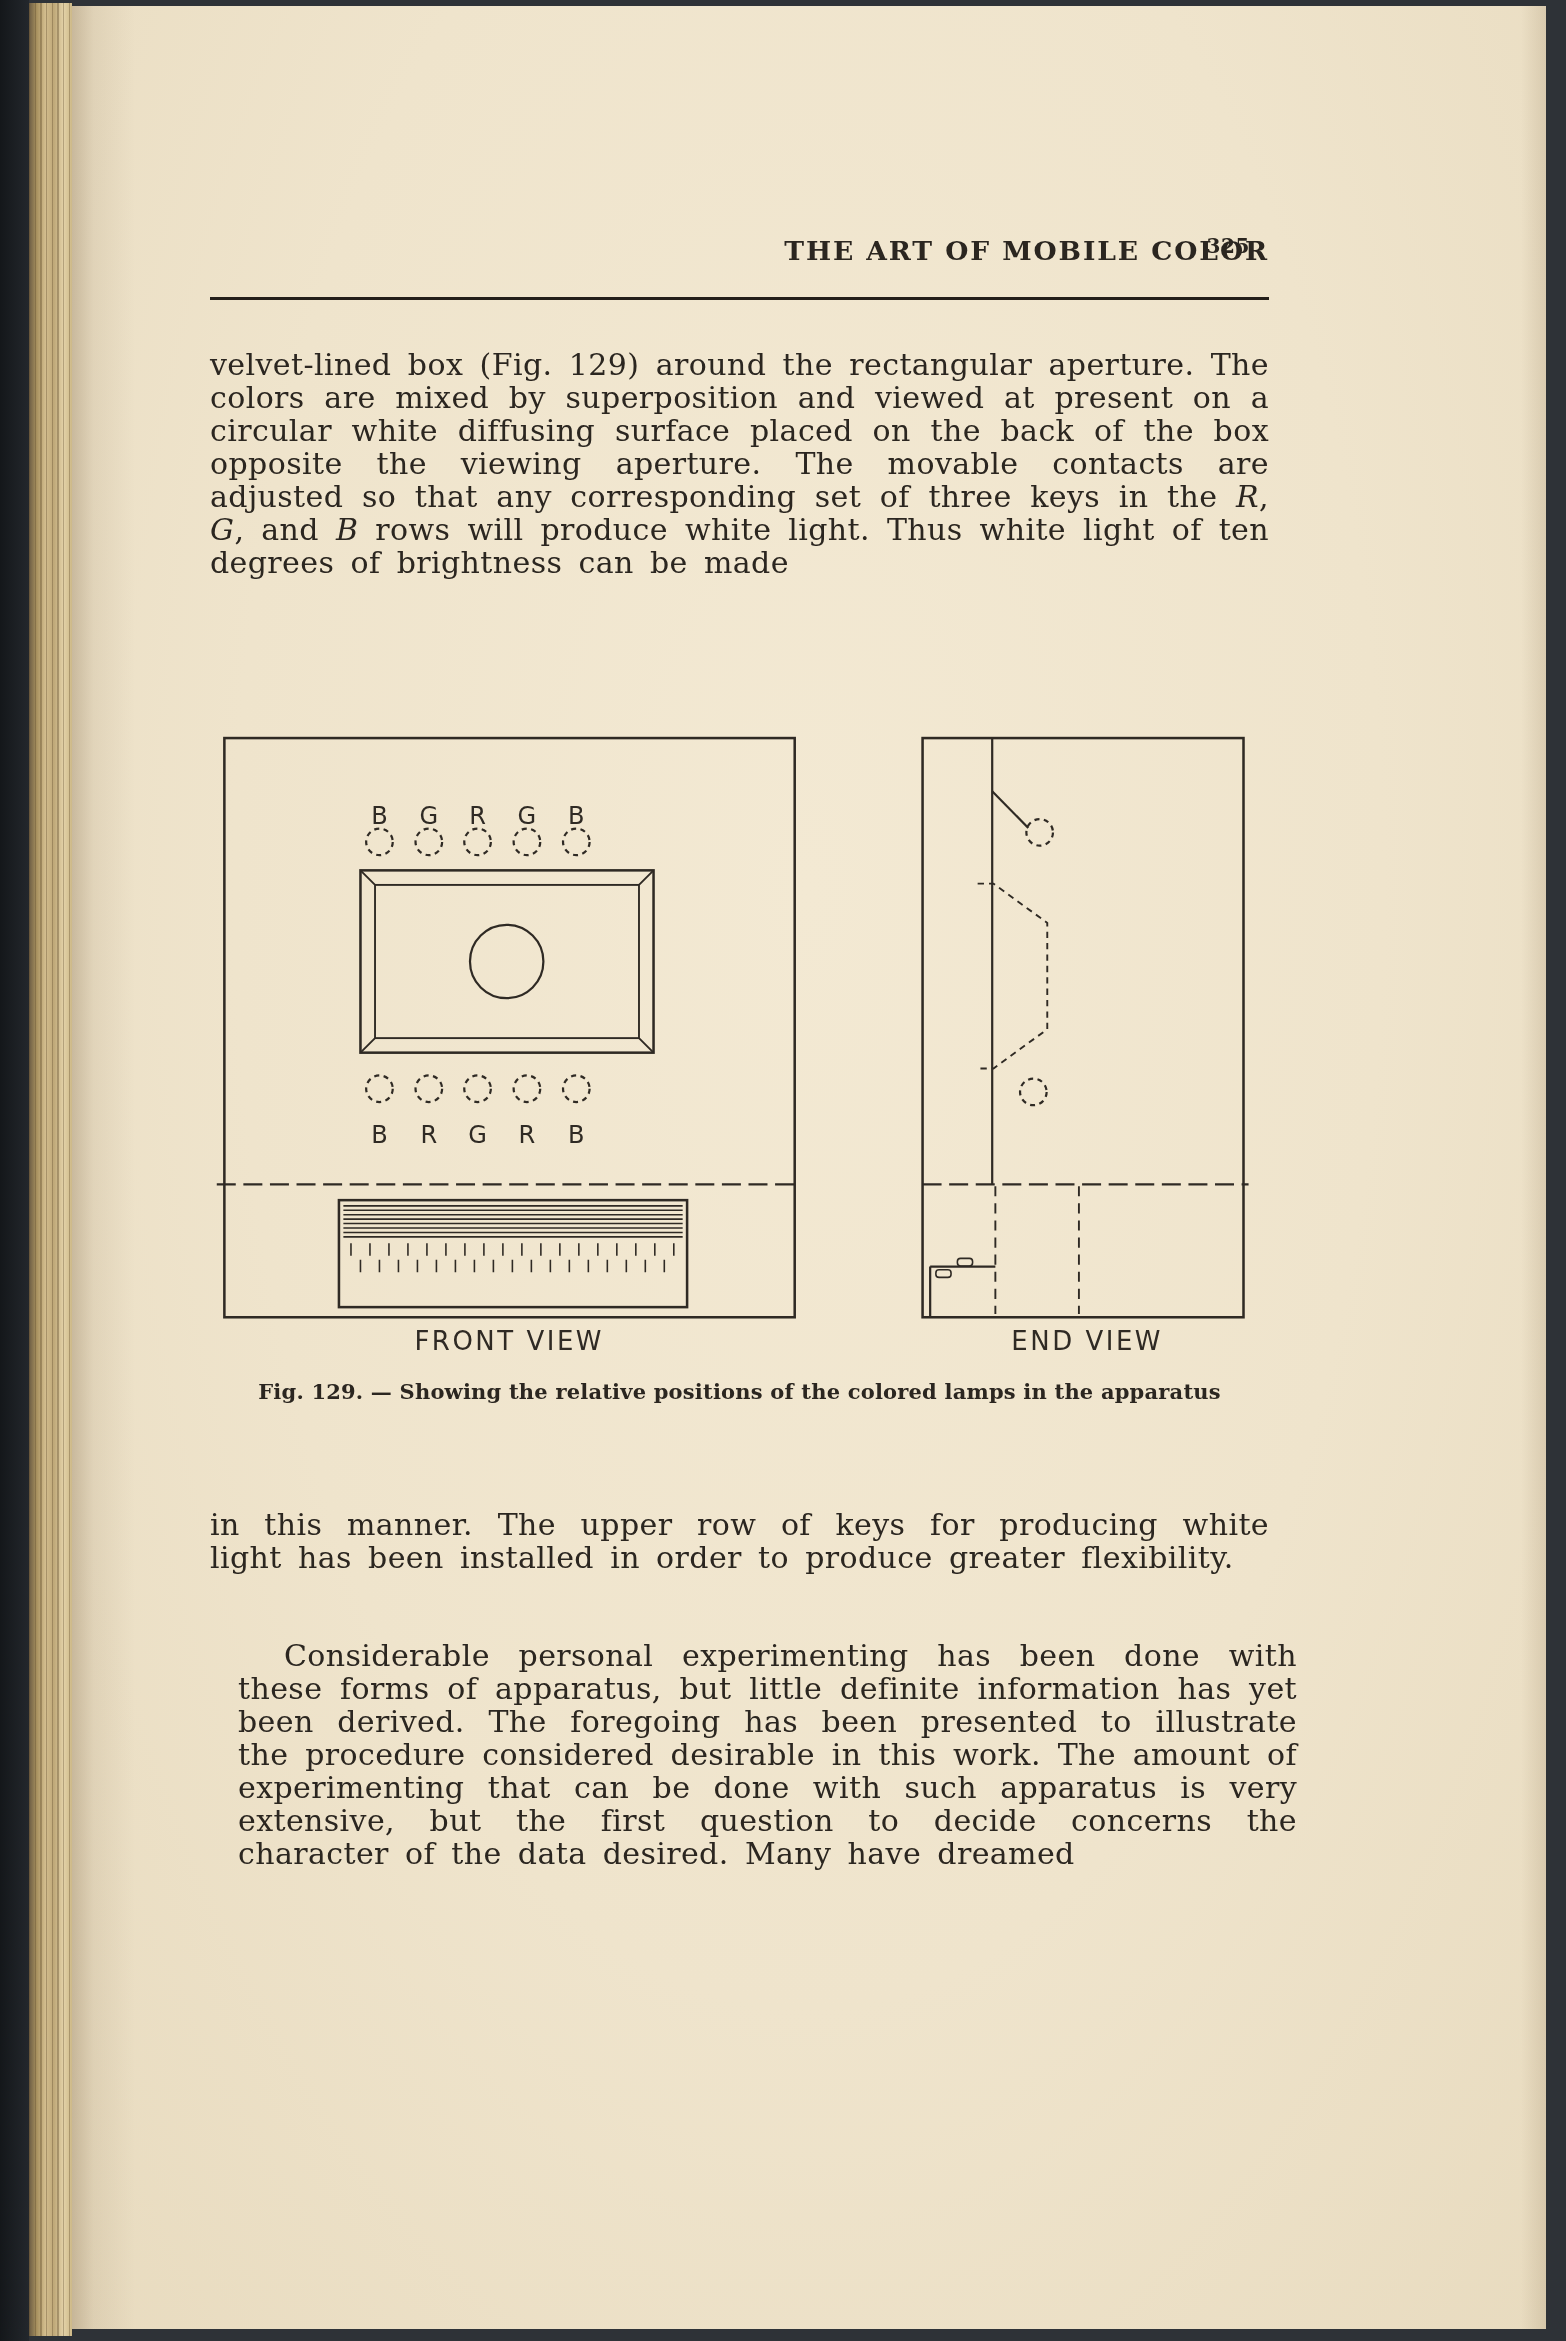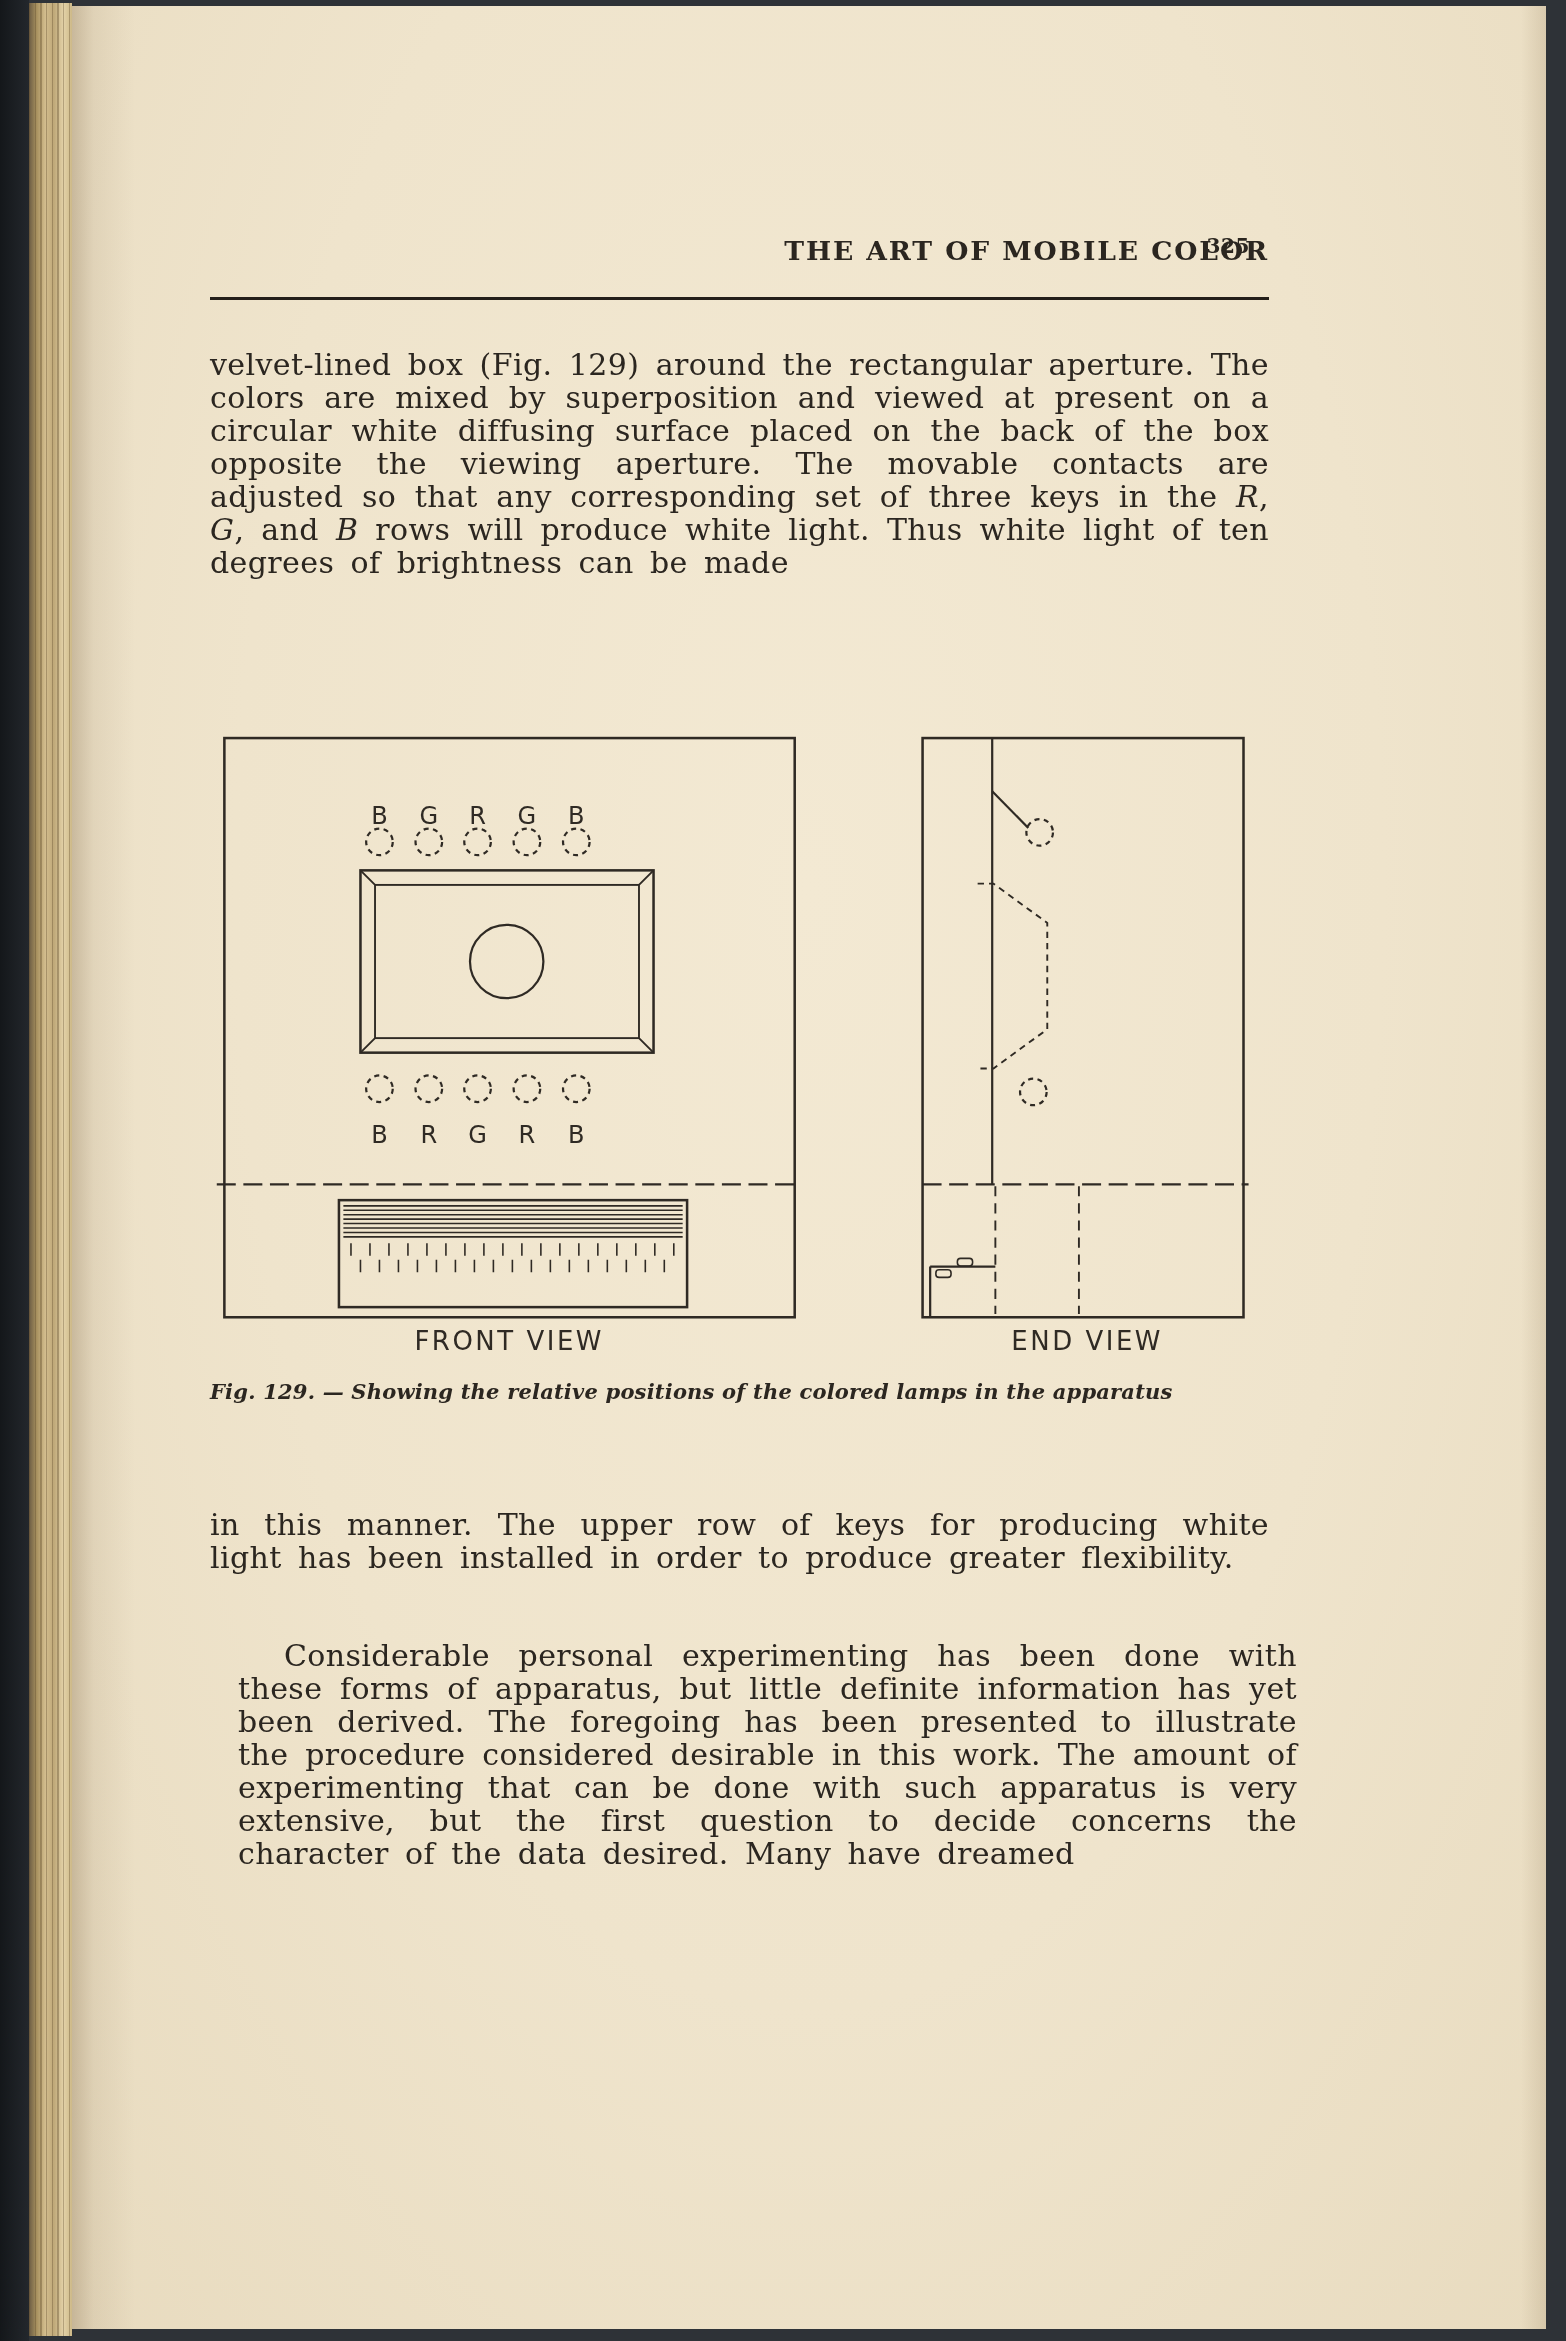--- a/index.html
+++ b/index.html
@@ -48,23 +48,22 @@
     font-size:30px;line-height:33px;
     word-spacing:6.3px;letter-spacing:0.4px;
   }
   #p1{top:312px;}
   #p2{top:1482px;margin-top:20px;}
   #p3{top:1603px;text-indent:46px;margin-left:28px;}
   .it{font-style:italic;}
   .fig-svg{position:absolute;top:727px;left:0;}
   .caption{
     position:absolute;top:1372px;left:0;width:100%;
-    font-weight:bold;font-size:21px;line-height:28px;
+    text-align:center;font-weight:bold;font-size:21px;line-height:28px;
     letter-spacing:0.2px;
-    font-style:italic;
   }
   .lamp-letter{
     font-family:"DejaVu Sans", sans-serif;
     font-size:38px;
   }
   .view-label{
     font-family:"DejaVu Sans", sans-serif;
     font-size:41px;letter-spacing:4px;
   }
 </style>

